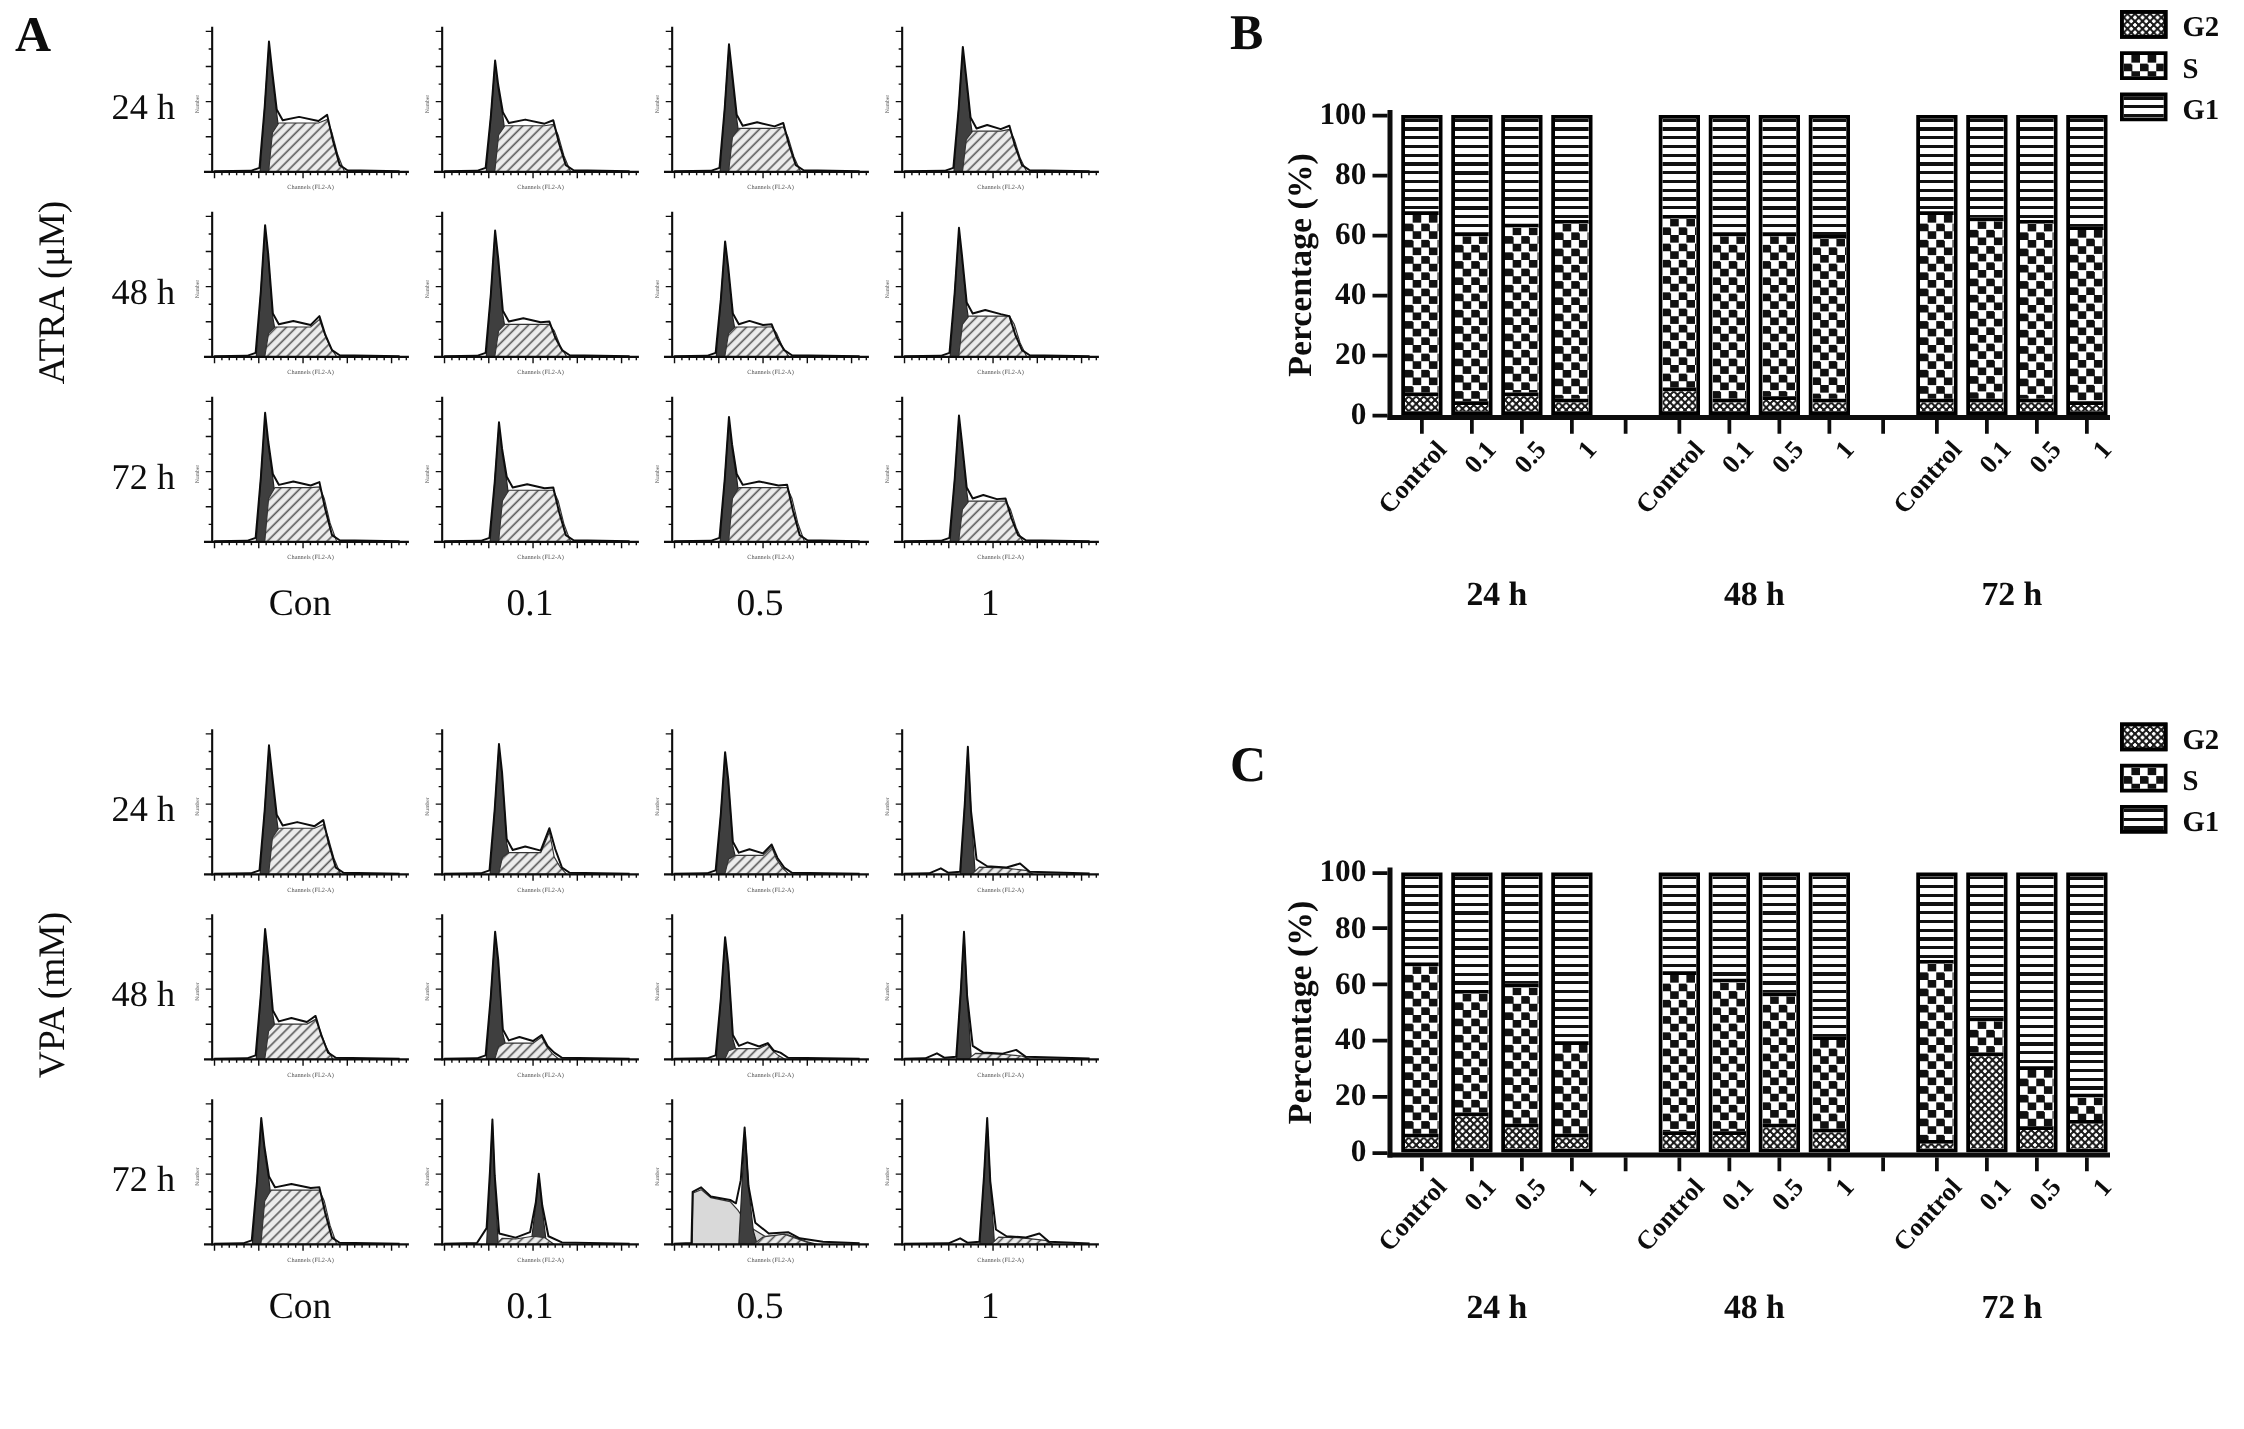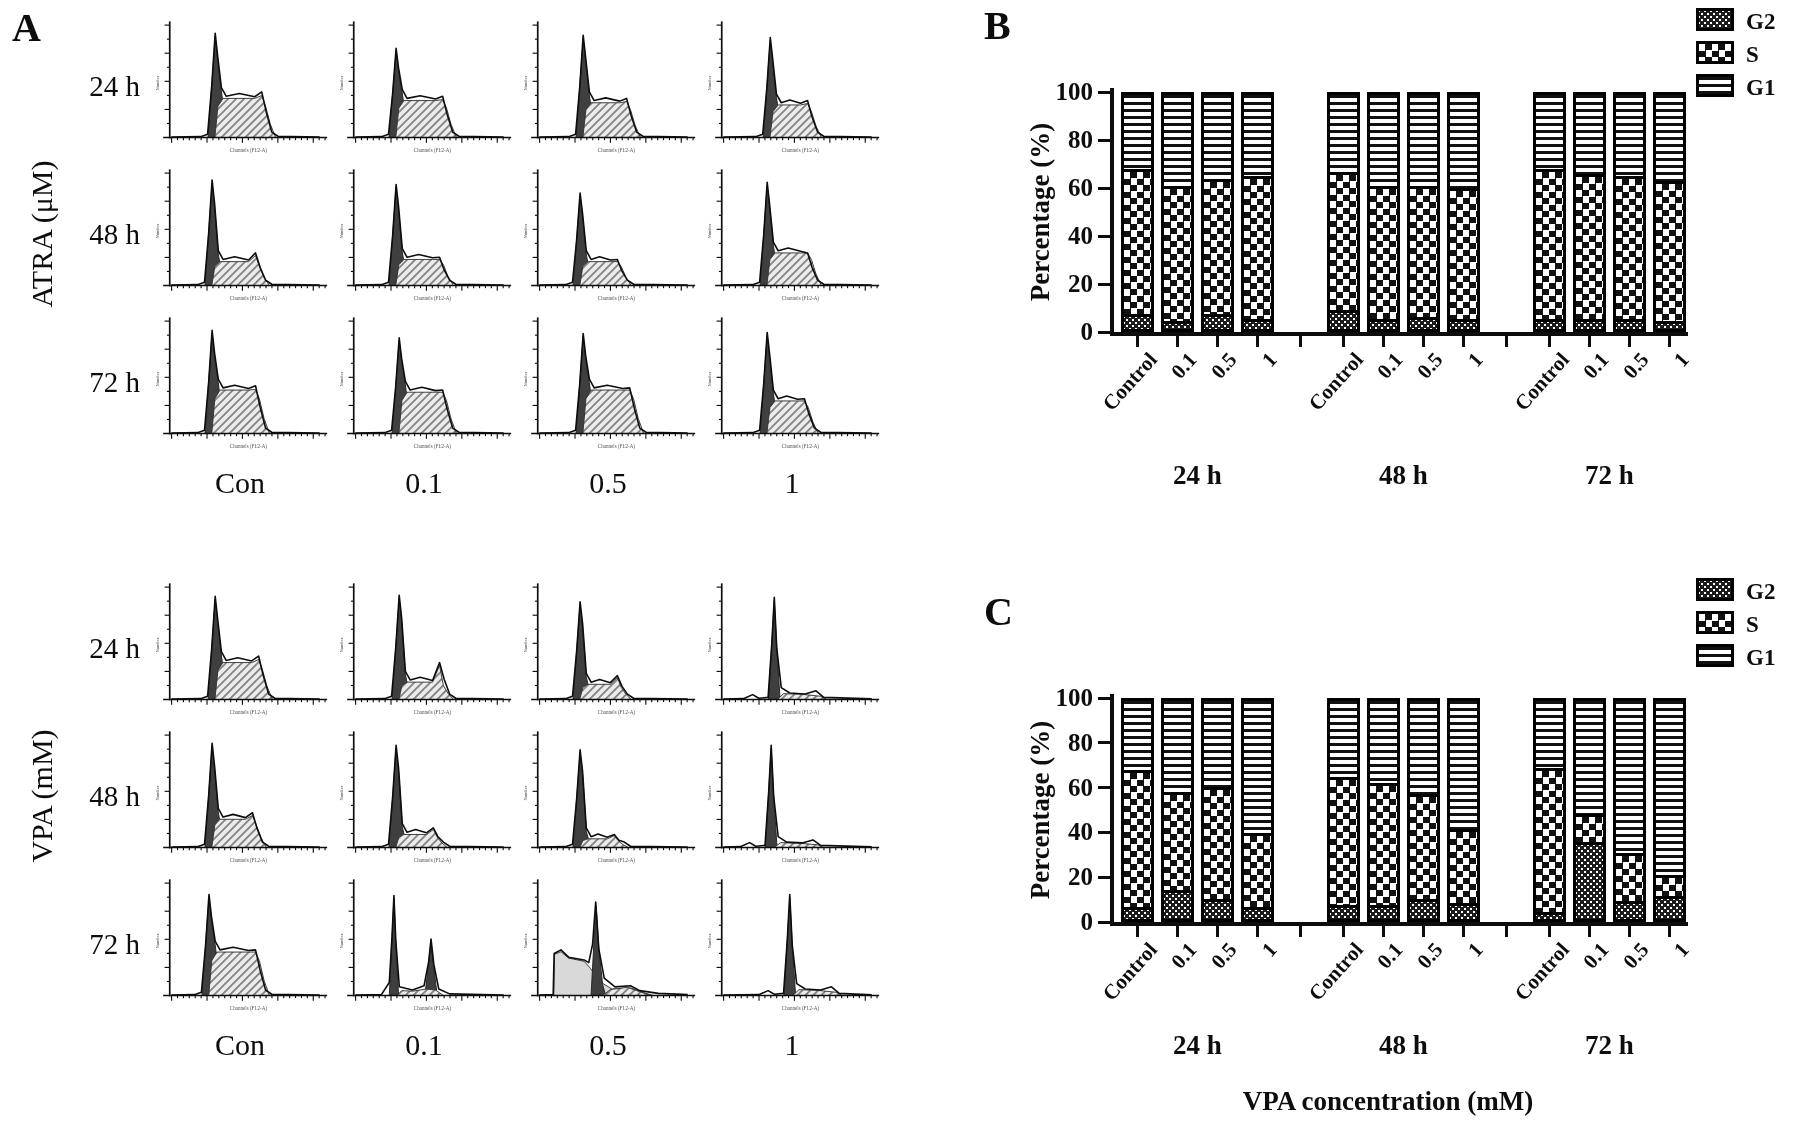--- a/index.html
+++ b/index.html
@@ -1387,20 +1387,19 @@
     <div class="xtick" style="left: 1628px; top: 926px;"></div>
     <div class="catlab" style="top: 939px; right: 157.5px;">0.5</div>
     <div class="bar" style="left: 1653px; top: 698px; width: 33px; height: 224px;">
       <div class="seg pat-g2" style="height: 9%;"></div>
       <div class="seg pat-s" style="height: 10%;"></div>
       <div class="seg pat-g1" style="height: 81%;"></div>
     </div>
     <div class="xtick" style="left: 1668px; top: 926px;"></div>
     <div class="catlab" style="top: 939px; right: 117.5px;">1</div>
     <div class="grouplab" style="left: 1533px; width: 153px; top: 1032px;">72 h</div>
-    <div class="xtitle" style="left: 1073px; width: 630px; top: 1088px;">VPA concentration (mM)</div>
     <div class="lgd-swatch pat-g2" style="left: 1696px; top: 578px;"></div>
     <div class="lgd-label" style="left: 1746px; top: 580px;">G2</div>
     <div class="lgd-swatch pat-s" style="left: 1696px; top: 611px;"></div>
     <div class="lgd-label" style="left: 1746px; top: 613px;">S</div>
     <div class="lgd-swatch pat-g1" style="left: 1696px; top: 644px;"></div>
     <div class="lgd-label" style="left: 1746px; top: 646px;">G1</div>
   </div>
 
 </body></html>

